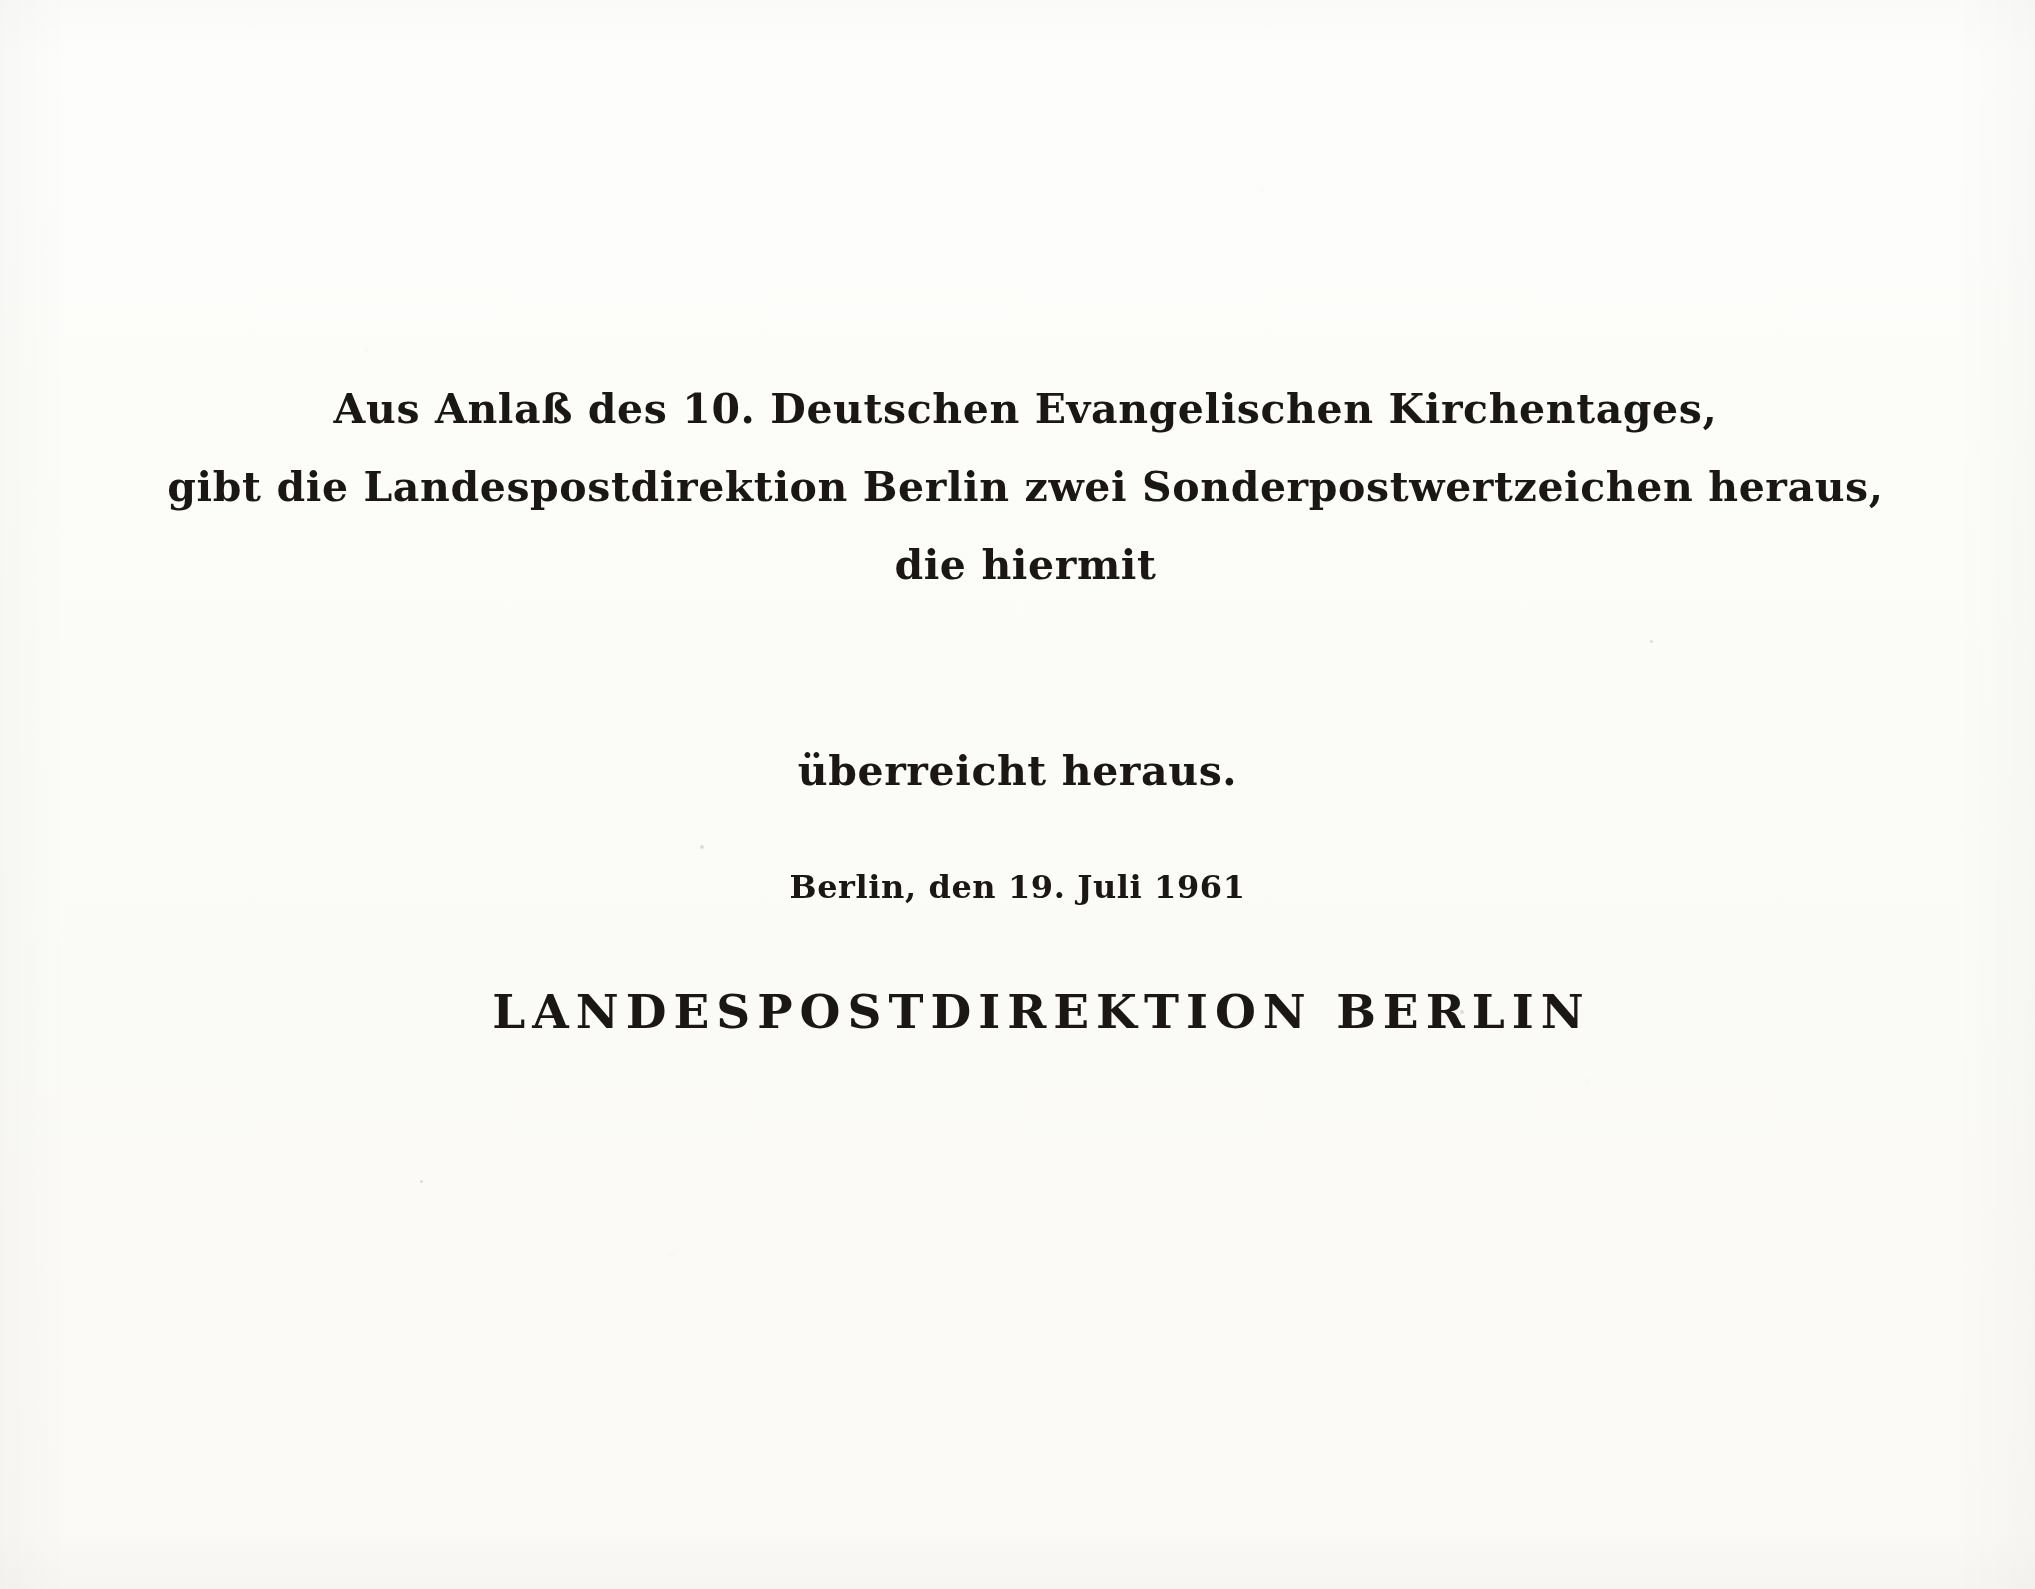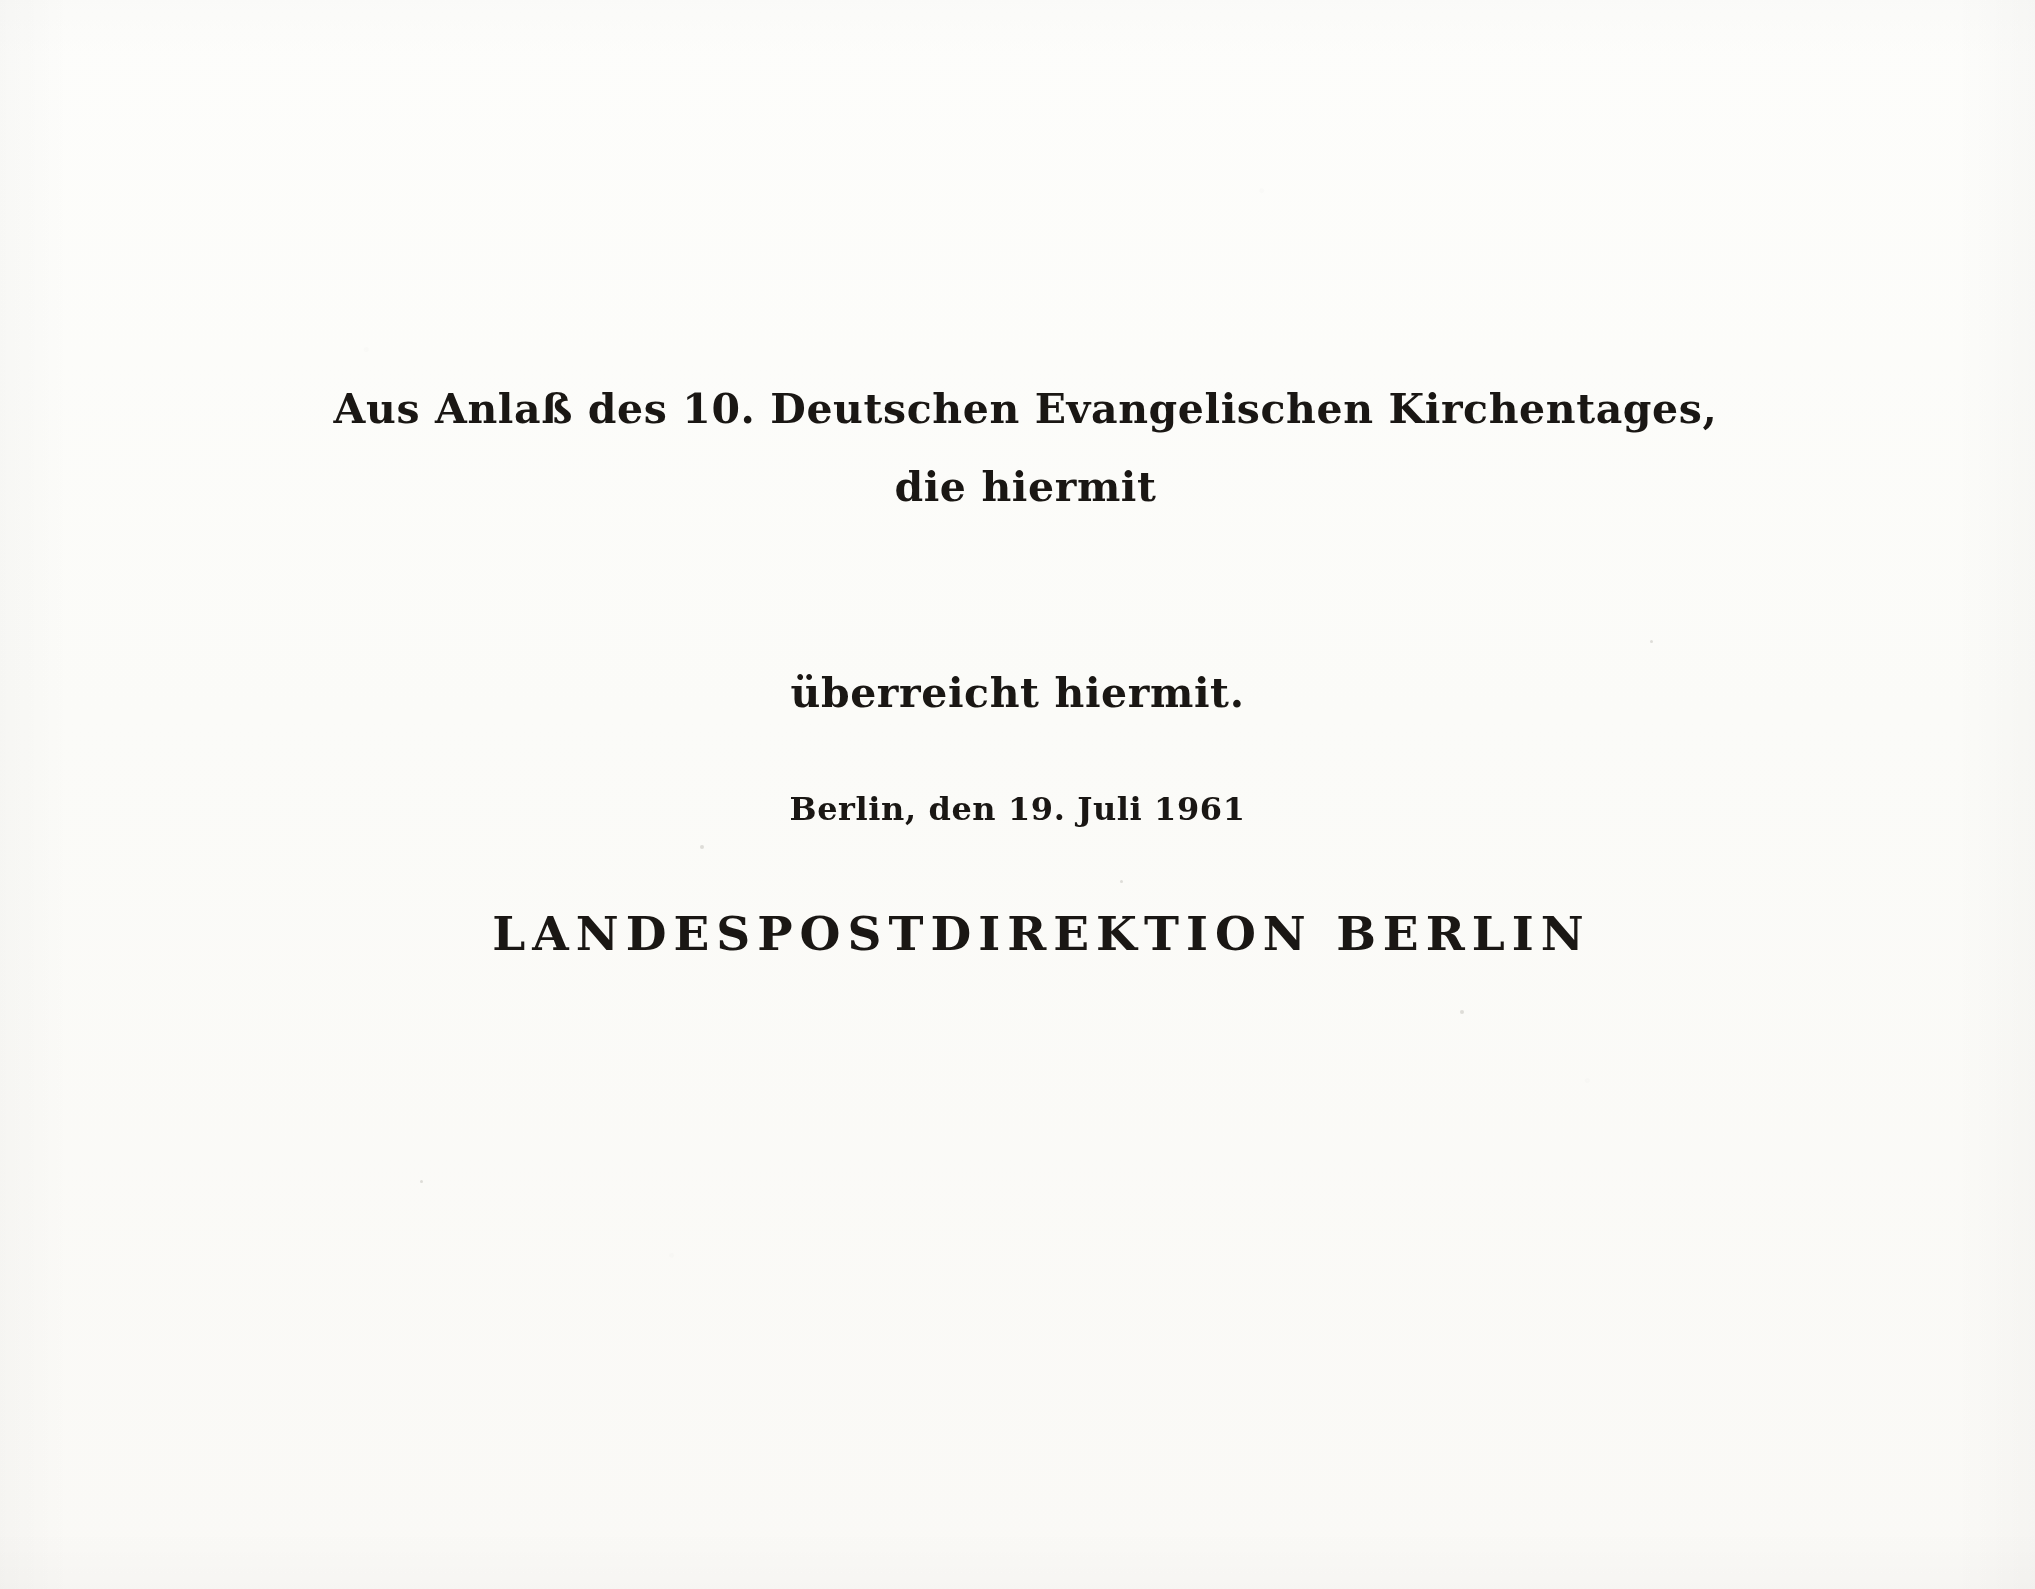--- a/index.html
+++ b/index.html
@@ -110,23 +110,24 @@
   <div class="fleck" style="left:1120px; top:880px; width:3px; height:3px;"></div>
   <div class="fleck" style="left:1460px; top:1010px; width:4px; height:4px;"></div>
   <div class="fleck" style="left:420px; top:1180px; width:3px; height:3px;"></div>
   <div class="fleck" style="left:1650px; top:640px; width:3px; height:3px;"></div>
 
   <div class="text-block">
 
     <div class="line body-line">Aus Anlaß des 10. Deutschen Evangelischen Kirchentages,</div>
 
 
+    <div class="line body-line wide">gibt die Landespostdirektion Berlin zwei Sonderpostwertzeichen heraus,</div>
 
     <div class="line body-line">die hiermit</div>
 
-    <div class="line presented">überreicht hiermit.</div>
+    <div class="line presented">überreicht heraus.</div>
 
     <div class="line place-date">Berlin, den 19. Juli 1961</div>
 
     <div class="line signature">LANDESPOSTDIREKTION BERLIN</div>
 
   </div>
 </div>
 
 </body></html>

